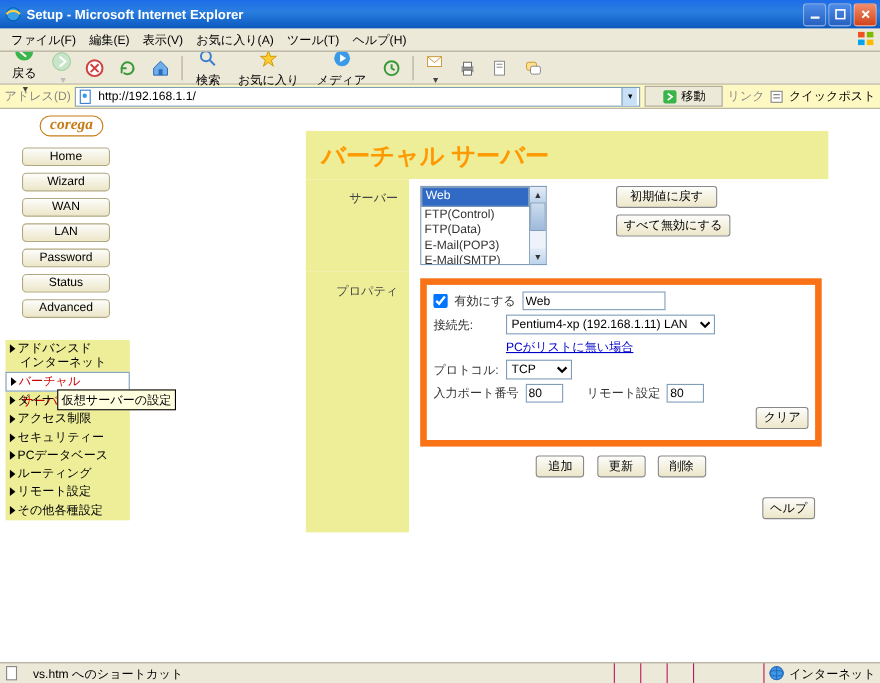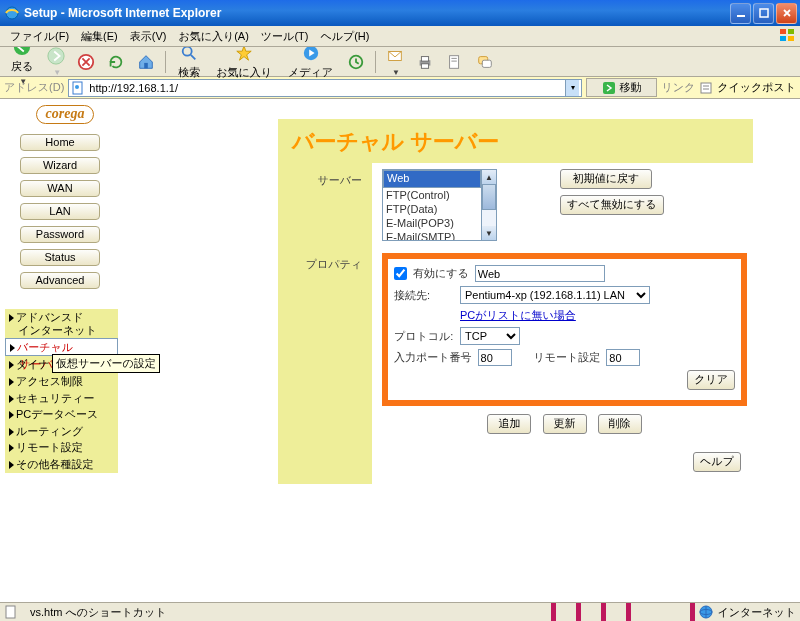--- a/index.html
+++ b/index.html
@@ -72,21 +72,21 @@
 .propbox .prow { margin-bottom: 4px; display: flex; align-items: center; gap: 6px; }
 .txt { border: 1px solid #7f9db9; height: 17px; font-size: 11px; padding: 0 2px; }
 .sel { border: 1px solid #7f9db9; height: 18px; font-size: 11px; background: #fff; }
 .linkblue { color: #00c; text-decoration: underline; cursor: pointer; }
 .btnrow { text-align: center; margin-top: 8px; }
 .btnrow .xpbtn { display: inline-block; min-width: 44px; margin: 0 4px; }
 .helpwrap { text-align: right; margin-top: 18px; padding-right: 6px; }
 
 
 .statusbar { position: absolute; left: 0; right: 0; bottom: 0; height: 19px; background: #ece9d8; border-top: 1px solid #aca899; display: flex; align-items: center; font-size: 11px; padding: 0 4px; gap: 4px; }
-.statusbar .cell { border-right: 5px solid #be185d; padding: 0 8px; height: 100%; display: flex; align-items: center; }
+.statusbar .cell { border-right: 1px solid #be185d; padding: 0 8px; height: 100%; display: flex; align-items: center; }
 .statusbar .flex { flex: 1; }
 
 .page-icon { width: 14px; height: 14px; }
 .disabled-chev { color: #bbb; }
 svg { display: block; }
 </style>
 </head>
 <body>
 
 <div class="titlebar">

